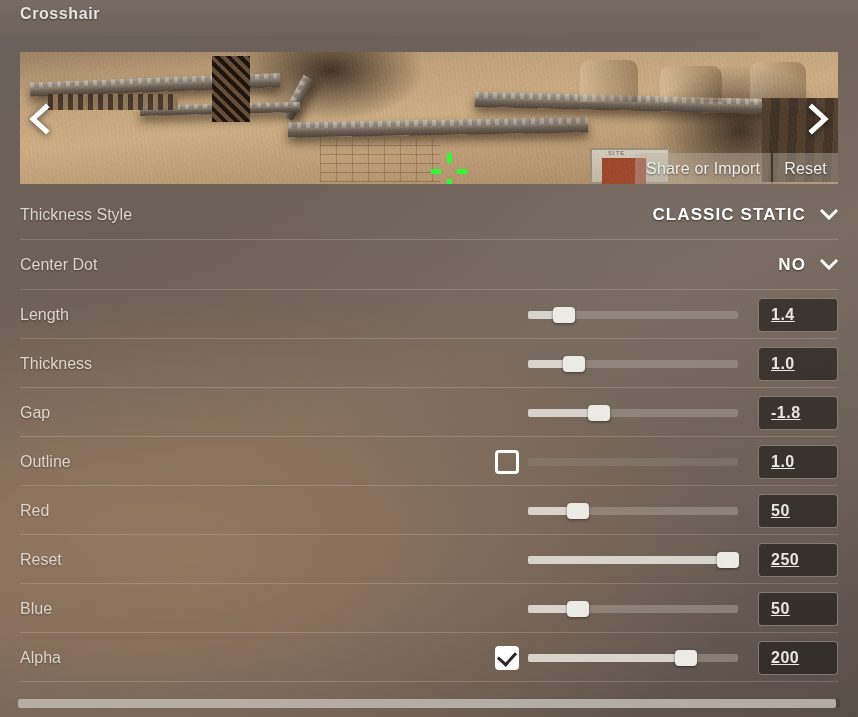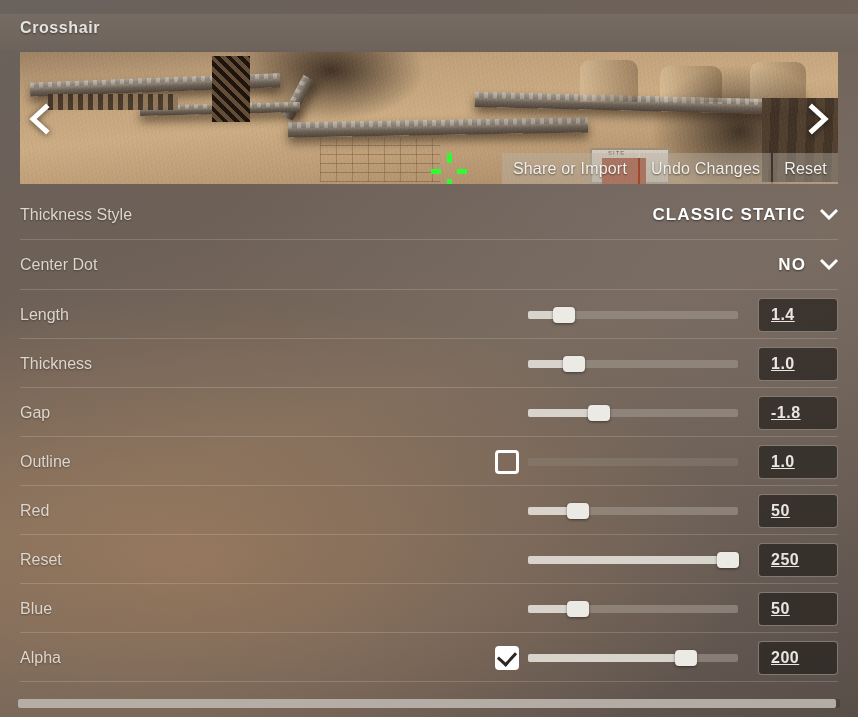--- a/index.html
+++ b/index.html
@@ -22,21 +22,21 @@
     inset: 0;
     background:
       radial-gradient(ellipse 900px 420px at 22% 78%, rgba(176,134,96,0.55) 0%, rgba(176,134,96,0.0) 62%),
       radial-gradient(ellipse 700px 380px at 78% 30%, rgba(120,112,110,0.45) 0%, rgba(120,112,110,0.0) 65%),
       linear-gradient(160deg, #6a625d 0%, #6d6057 28%, #7a6a5c 52%, #6b5f57 76%, #584e48 100%);
   }
 
   
   #header {
     position: absolute;
-    left: 0; top: 14px;
+    left: 0; top: 0;
     width: 858px; height: 36px;
     background: linear-gradient(180deg, rgba(118,108,100,0.92) 0%, rgba(110,100,92,0.88) 100%);
     text-decoration: underline;
   }
   #page-title {
     position: absolute;
     left: 20px; top: 5px;
     font-size: 16px;
     font-weight: bold;
     letter-spacing: 0.6px;
@@ -378,21 +378,20 @@
     <div class="nav-arrow" id="nav-next">
       <span>
         <svg width="34" height="34" viewBox="0 0 34 34">
           <polyline points="12,5 25,17 12,29" fill="none" stroke="#ffffff" stroke-width="5" stroke-linecap="square" stroke-linejoin="miter"></polyline>
         </svg>
       </span>
     </div>
 
     <div id="preview-actions">
       <div class="pv-btn">Share or Import</div>
-      <div class="pv-btn">Undo Changes</div>
       <div class="pv-btn">Reset</div>
     </div>
   </div>
 
   <div id="rows">
 
     <div class="row dropdown-row">
       <div class="row-label">Thickness Style</div>
       <div class="dropdown">
         <span class="dropdown-value">CLASSIC STATIC</span>

